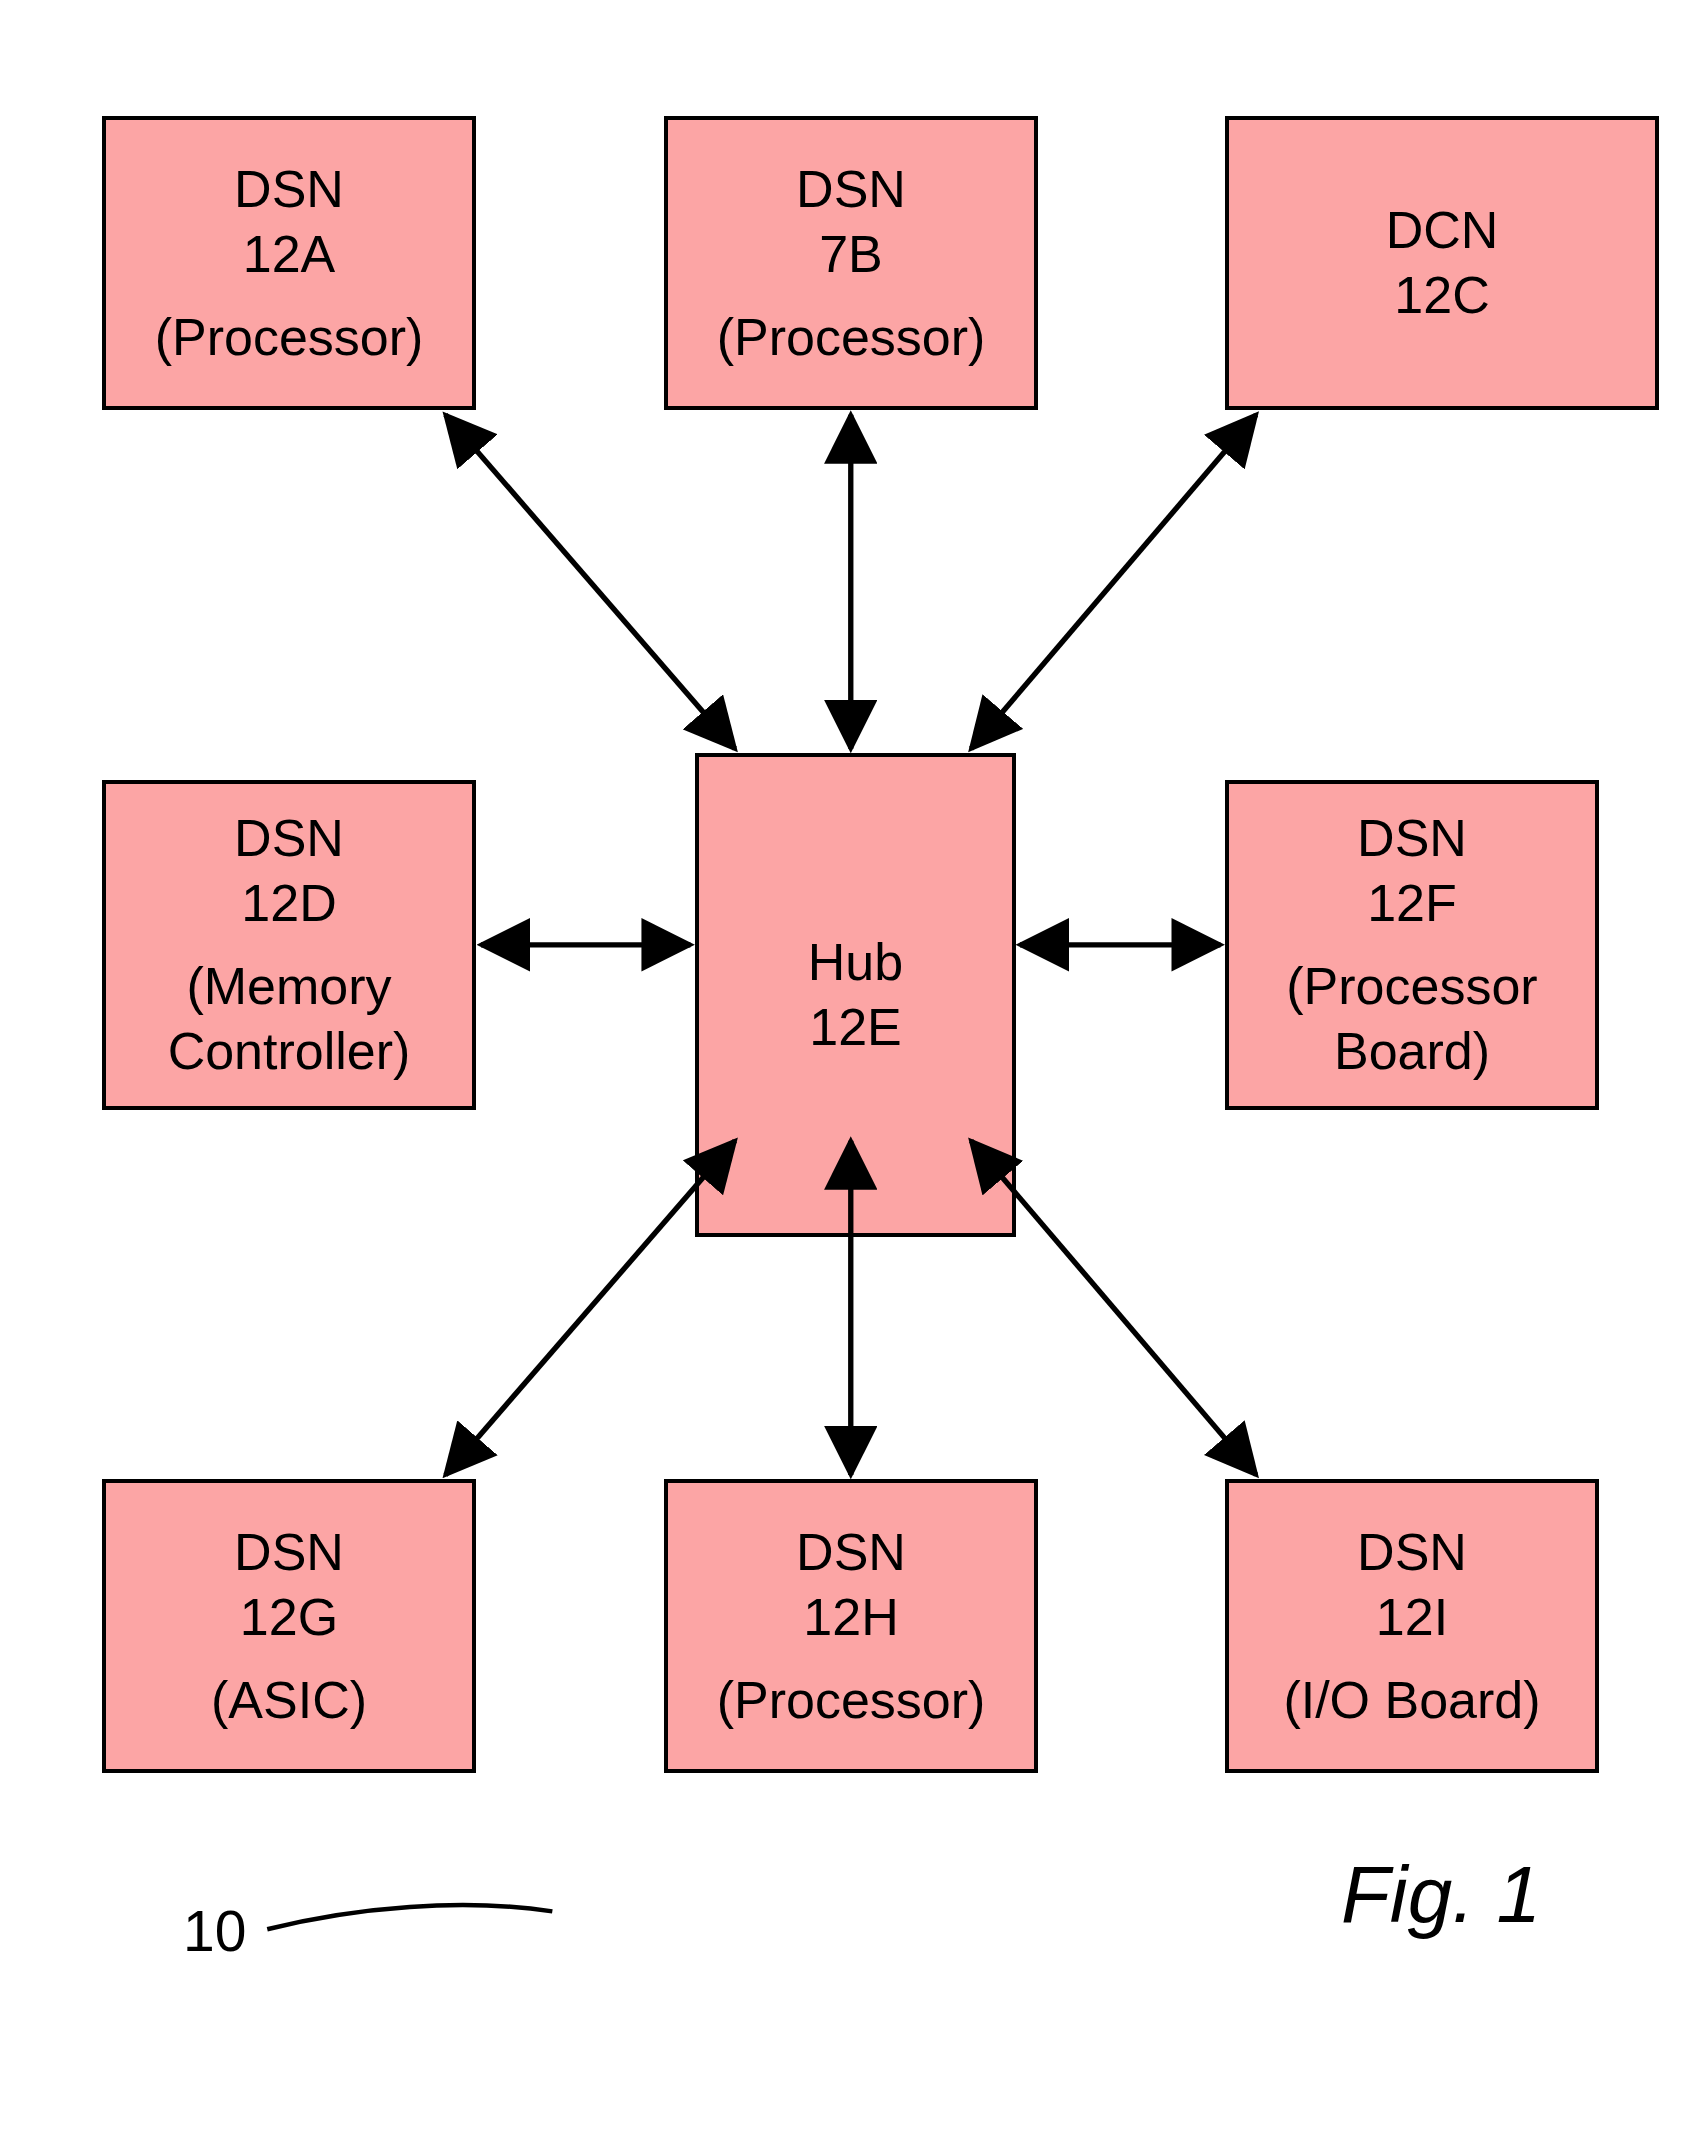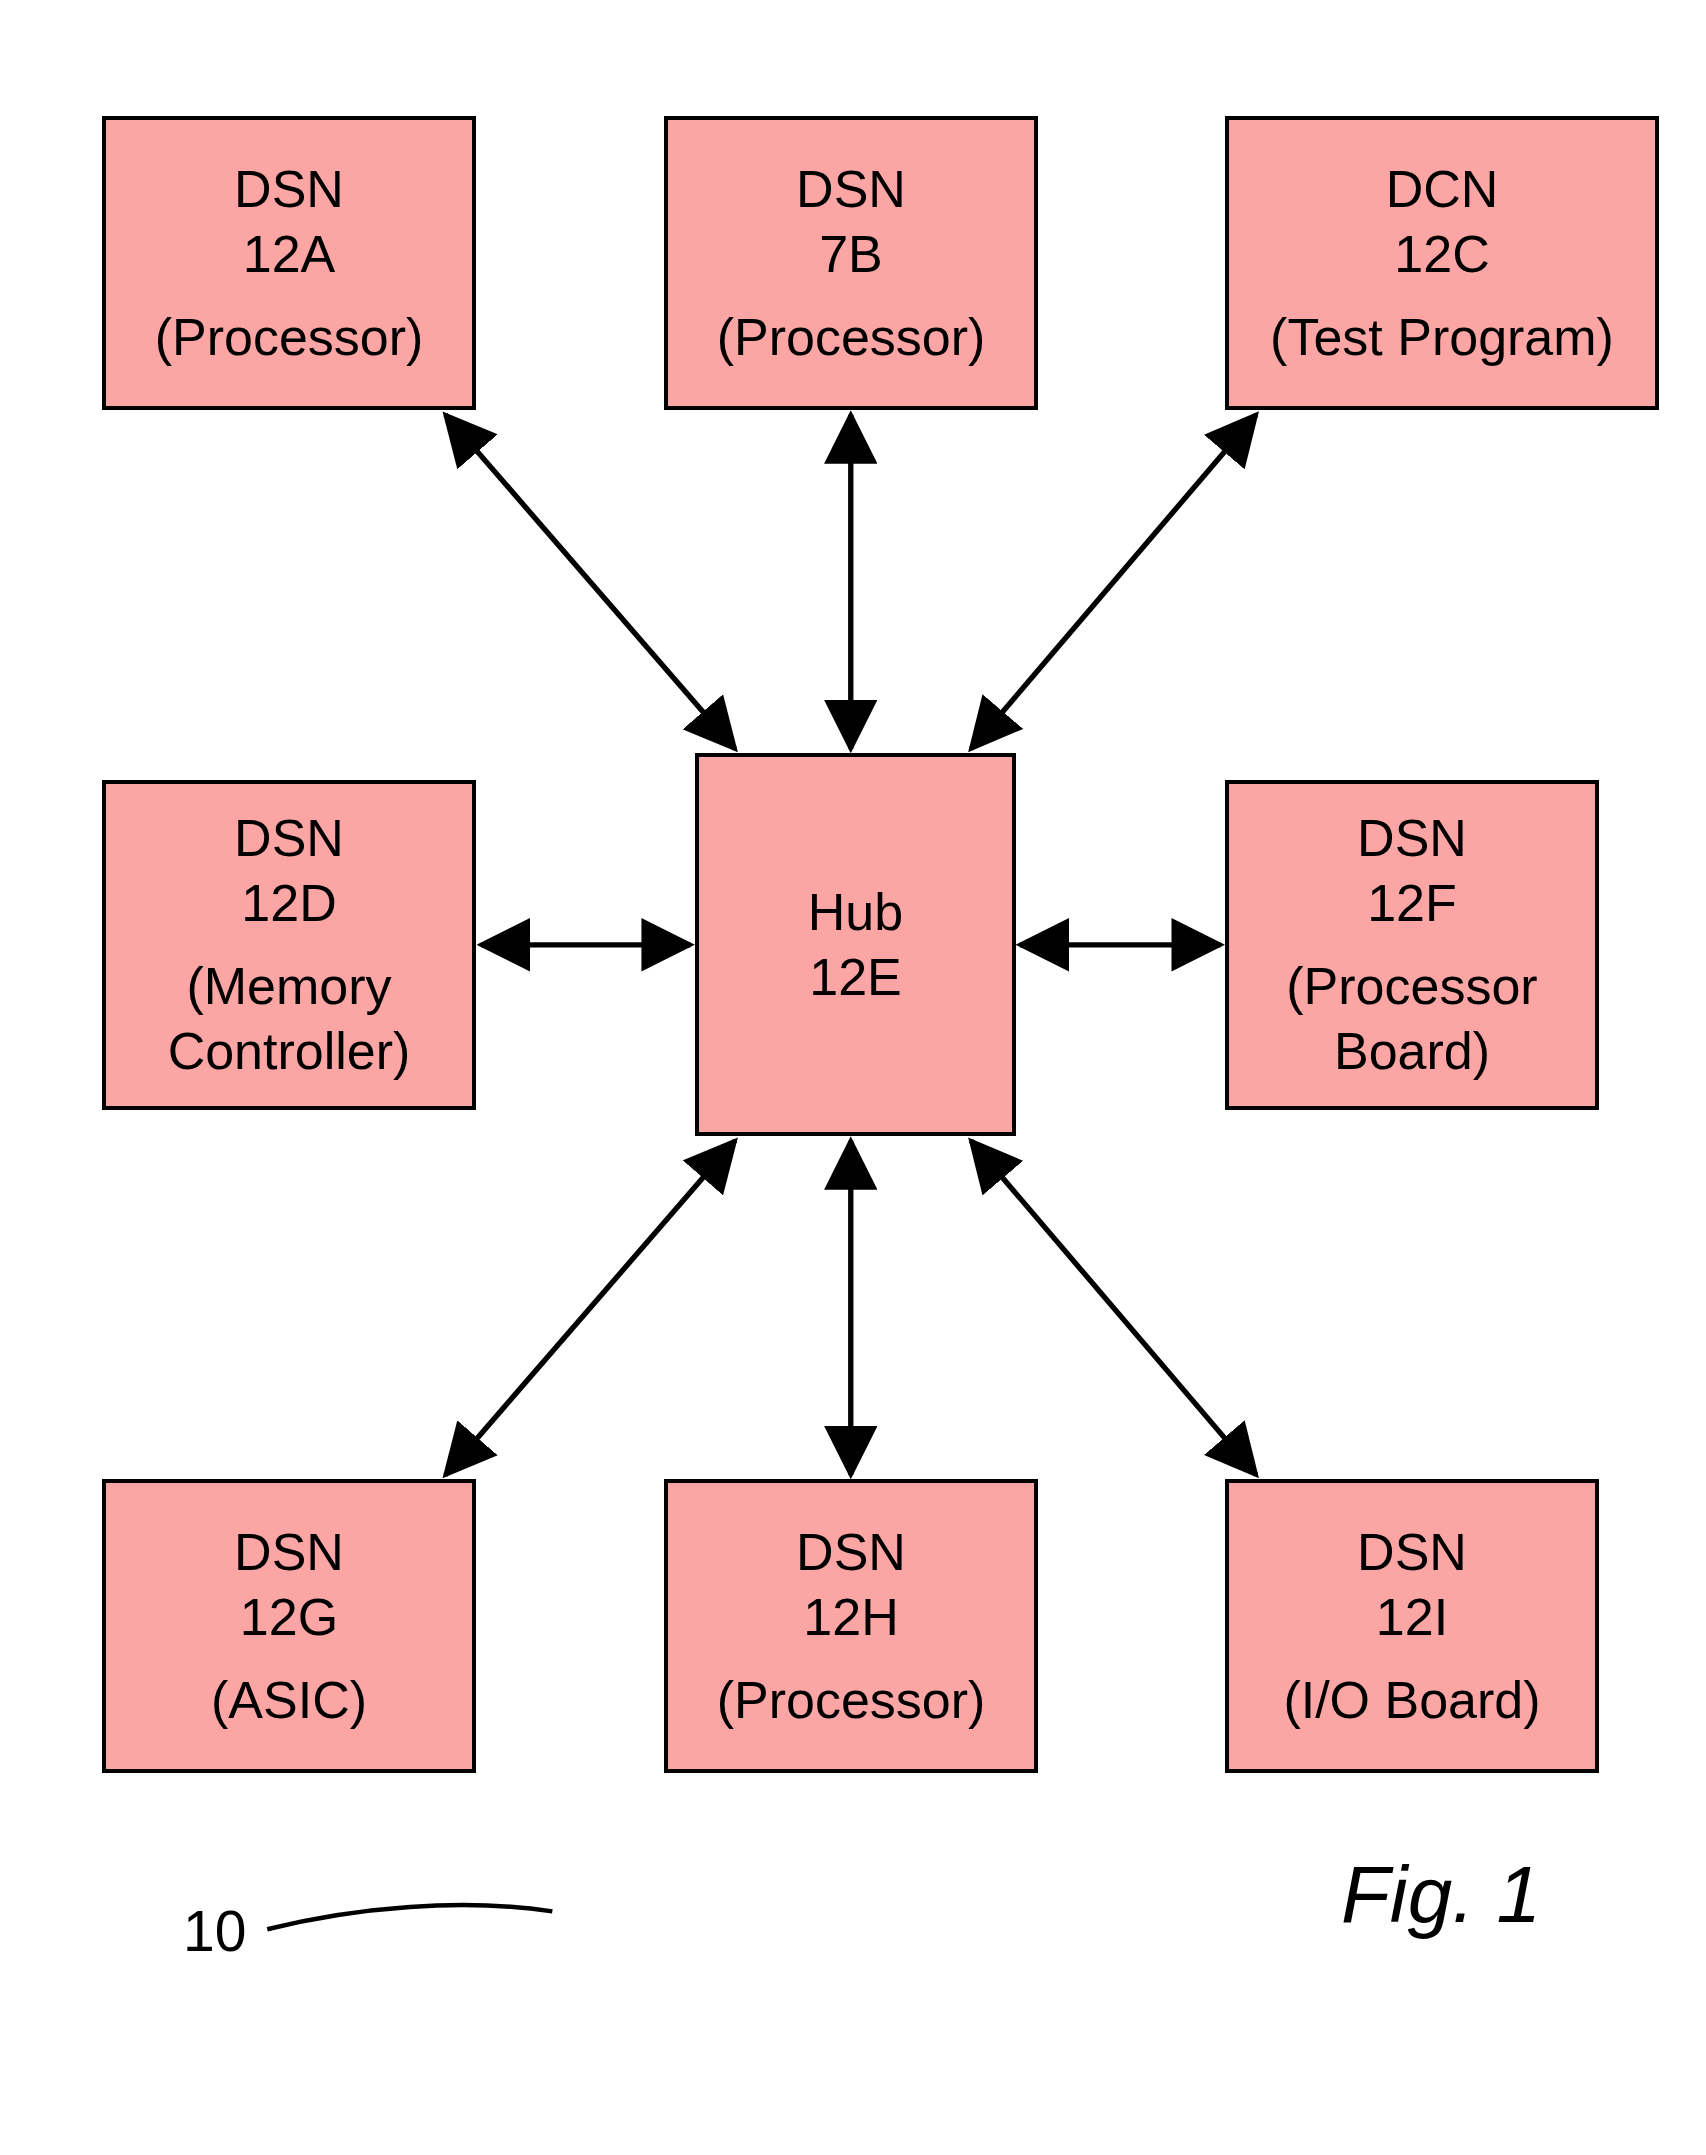--- a/index.html
+++ b/index.html
@@ -65,30 +65,29 @@
 
   <div class="box" style="left:664px;  top:116px;  width:374px; height:294px;">
     <div class="l1">DSN</div>
     <div class="l2">7B</div>
     <div class="l3">(Processor)</div>
   </div>
 
   <div class="box" style="left:1225px; top:116px;  width:434px; height:294px;">
     <div class="l1">DCN</div>
     <div class="l2">12C</div>
-    <div class="l3">(Test Program)</div>
   </div>
 
   <div class="box" style="left:102px;  top:780px;  width:374px; height:330px;">
     <div class="l1">DSN</div>
     <div class="l2">12D</div>
     <div class="l3">(Memory Controller)</div>
   </div>
 
-  <div class="box" style="left:695px;  top:753px;  width:321px; height:383px;">
+  <div class="box" style="left:695px;  top:753px;  width:321px; height:484px;">
     <div class="l1">Hub</div>
     <div class="l2">12E</div>
   </div>
 
   <div class="box" style="left:1225px; top:780px;  width:374px; height:330px;">
     <div class="l1">DSN</div>
     <div class="l2">12F</div>
     <div class="l3">(Processor Board)</div>
   </div>
 

